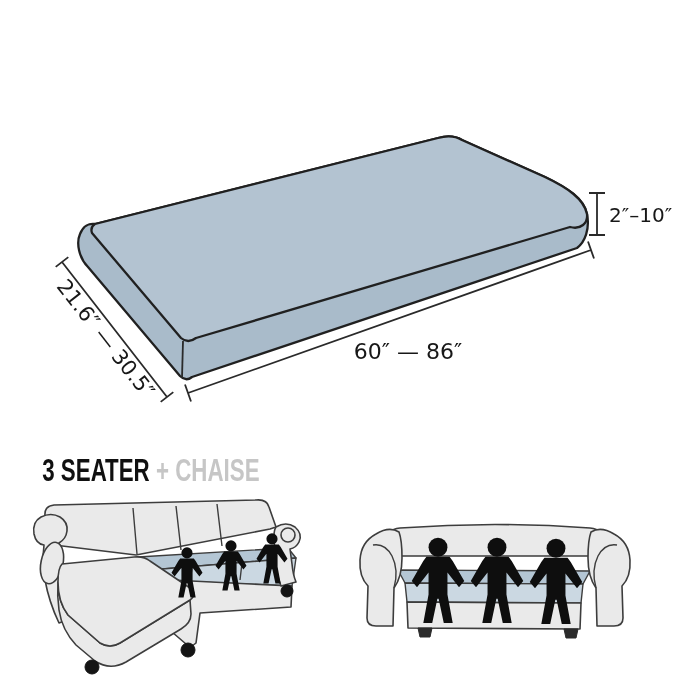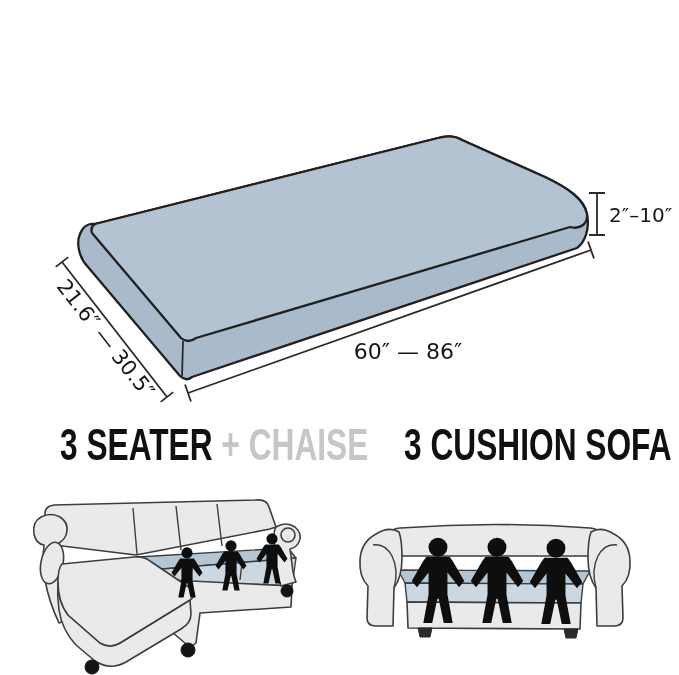--- a/index.html
+++ b/index.html
@@ -4,22 +4,22 @@
 <style>
   html,body{margin:0;padding:0;background:#fff;}
   .page{position:relative;width:679px;height:675px;background:#ffffff;overflow:hidden;
         font-family:"Liberation Sans",sans-serif;}
   .banner{position:absolute;top:0;left:0;width:679px;height:80px;background:#286c98;
           border-bottom:4px solid #1e5e8c;display:flex;align-items:center;justify-content:center;}
   .banner h1{margin:0;color:#ffffff;font-size:60px;font-weight:bold;letter-spacing:1px;
              white-space:nowrap;transform:scaleX(0.70);}
   .diagram-svg{position:absolute;top:95px;left:0;}
   .sofas-svg{position:absolute;top:430px;left:0;}
-  .section-title{position:absolute;top:427px;height:36px;text-align:left;
-                 font-size:44px;font-weight:bold;white-space:nowrap;color:#101010;line-height:36px;}
+  .section-title{position:absolute;top:453px;height:36px;text-align:left;
+                 font-size:31px;font-weight:bold;white-space:nowrap;color:#101010;line-height:36px;}
   .section-title .condense{display:inline-block;transform:scaleX(0.72);transform-origin:center;}
   .section-title .accent{color:#c6c6c6;}
   .title-left{left:0;width:352px;}
   .title-right{left:352px;width:327px;}
   
   .outline{stroke:#202020;stroke-width:2.3;stroke-linejoin:round;}
   .dim{stroke:#2a2a2a;stroke-width:1.8;fill:none;stroke-linecap:butt;}
   .dim-label{font-family:"DejaVu Sans",sans-serif;fill:#171717;}
   .sofa{fill:#eaeaea;stroke:#3d3d3d;stroke-width:1.6;stroke-linejoin:round;}
   .sofa-line{fill:none;stroke:#3d3d3d;stroke-width:1.4;}
@@ -60,23 +60,20 @@
       <path class="dim" d="M 188 298 L 591 155 M 185 289.5 L 191 306.5 M 588 146.5 L 594 163.5"></path>
       <text class="dim-label" x="408" y="264" font-size="22" text-anchor="middle">60″ — 86″</text>
     </g>
   </svg>
 
   <div class="section-title title-left">
     <span class="condense">
       <span>3 SEATER</span>
       <span class="accent">+ CHAISE</span>
     </span>
-  </div>
-  <div class="section-title title-right">
-    <span class="condense">3 CUSHION SOFA</span>
   </div>
 
   <svg class="sofas-svg" width="679" height="245" viewBox="0 0 679 245">
     <defs>
       <g id="person-icon">
         <circle cx="0" cy="-34" r="9"></circle>
         <path d="M -11 -25 L 11 -25 L 14 -21 L 25 -2 L 20 4 L 9 -10 L 9 11 L 14 38 L 5.5 38
                  L 0.6 15 L -0.6 15 L -5.5 38 L -14 38 L -9 11 L -9 -10 L -20 4 L -25 -2
                  L -14 -21 Z"></path>
       </g>

